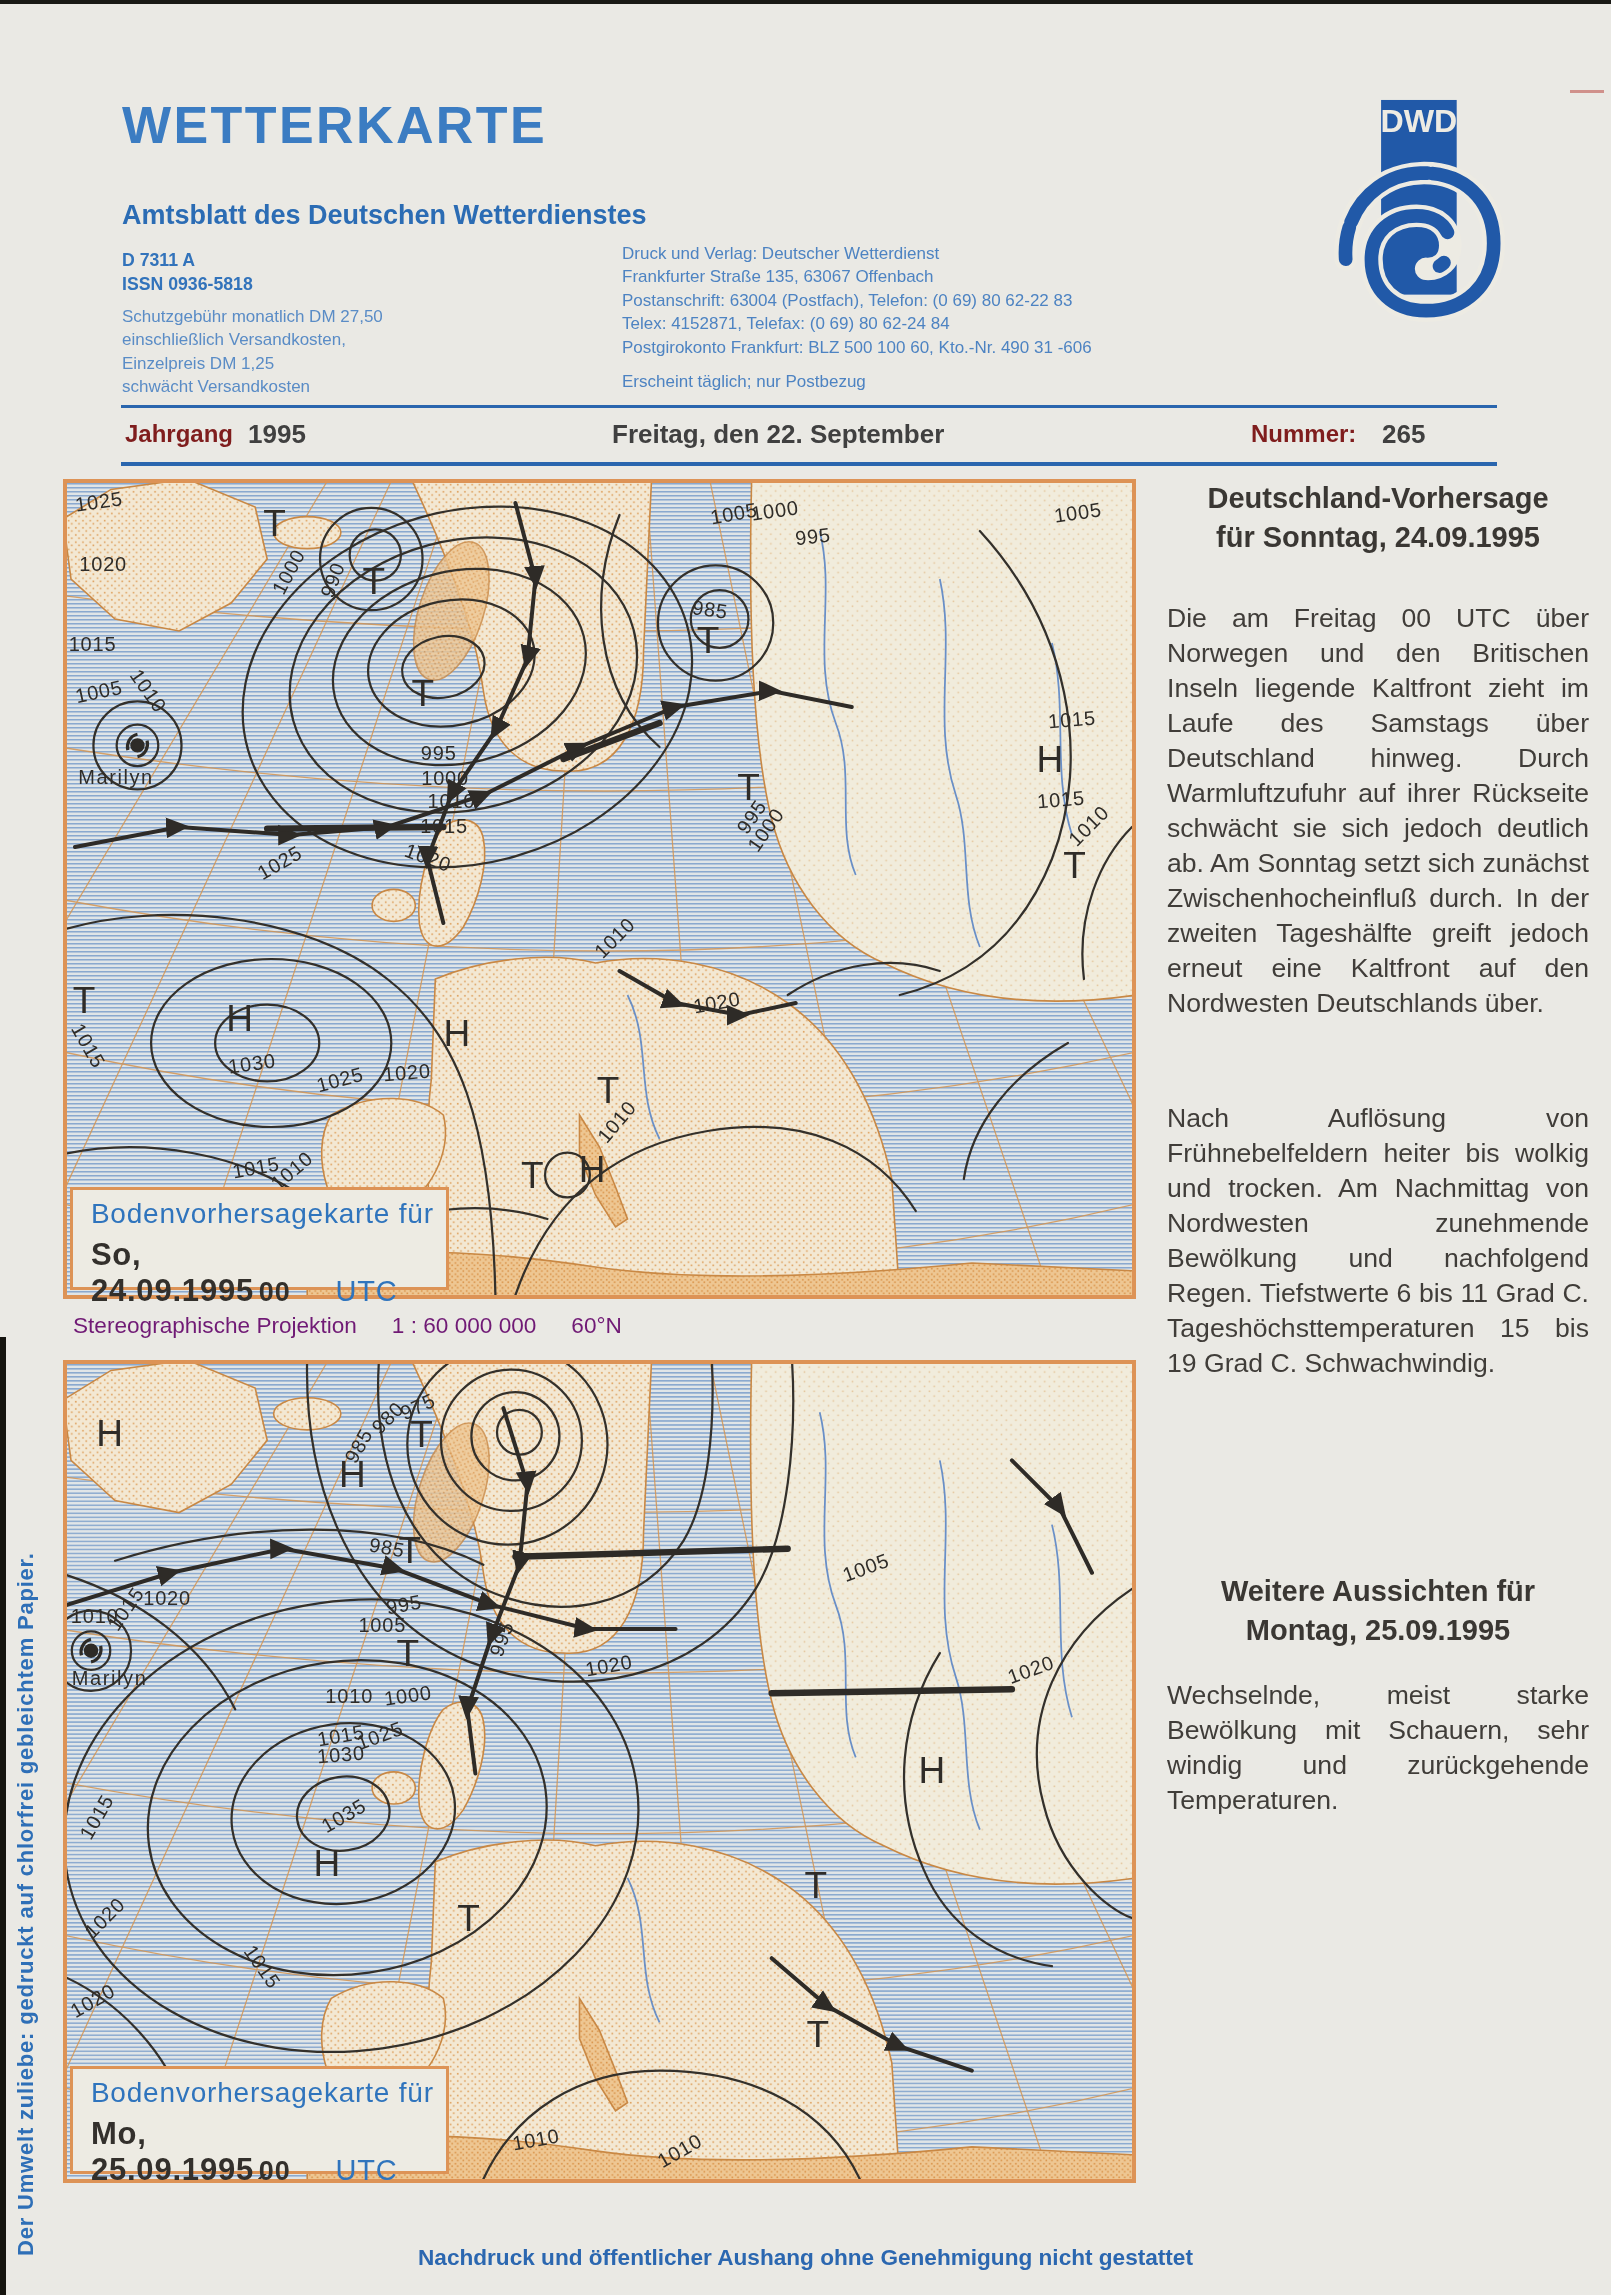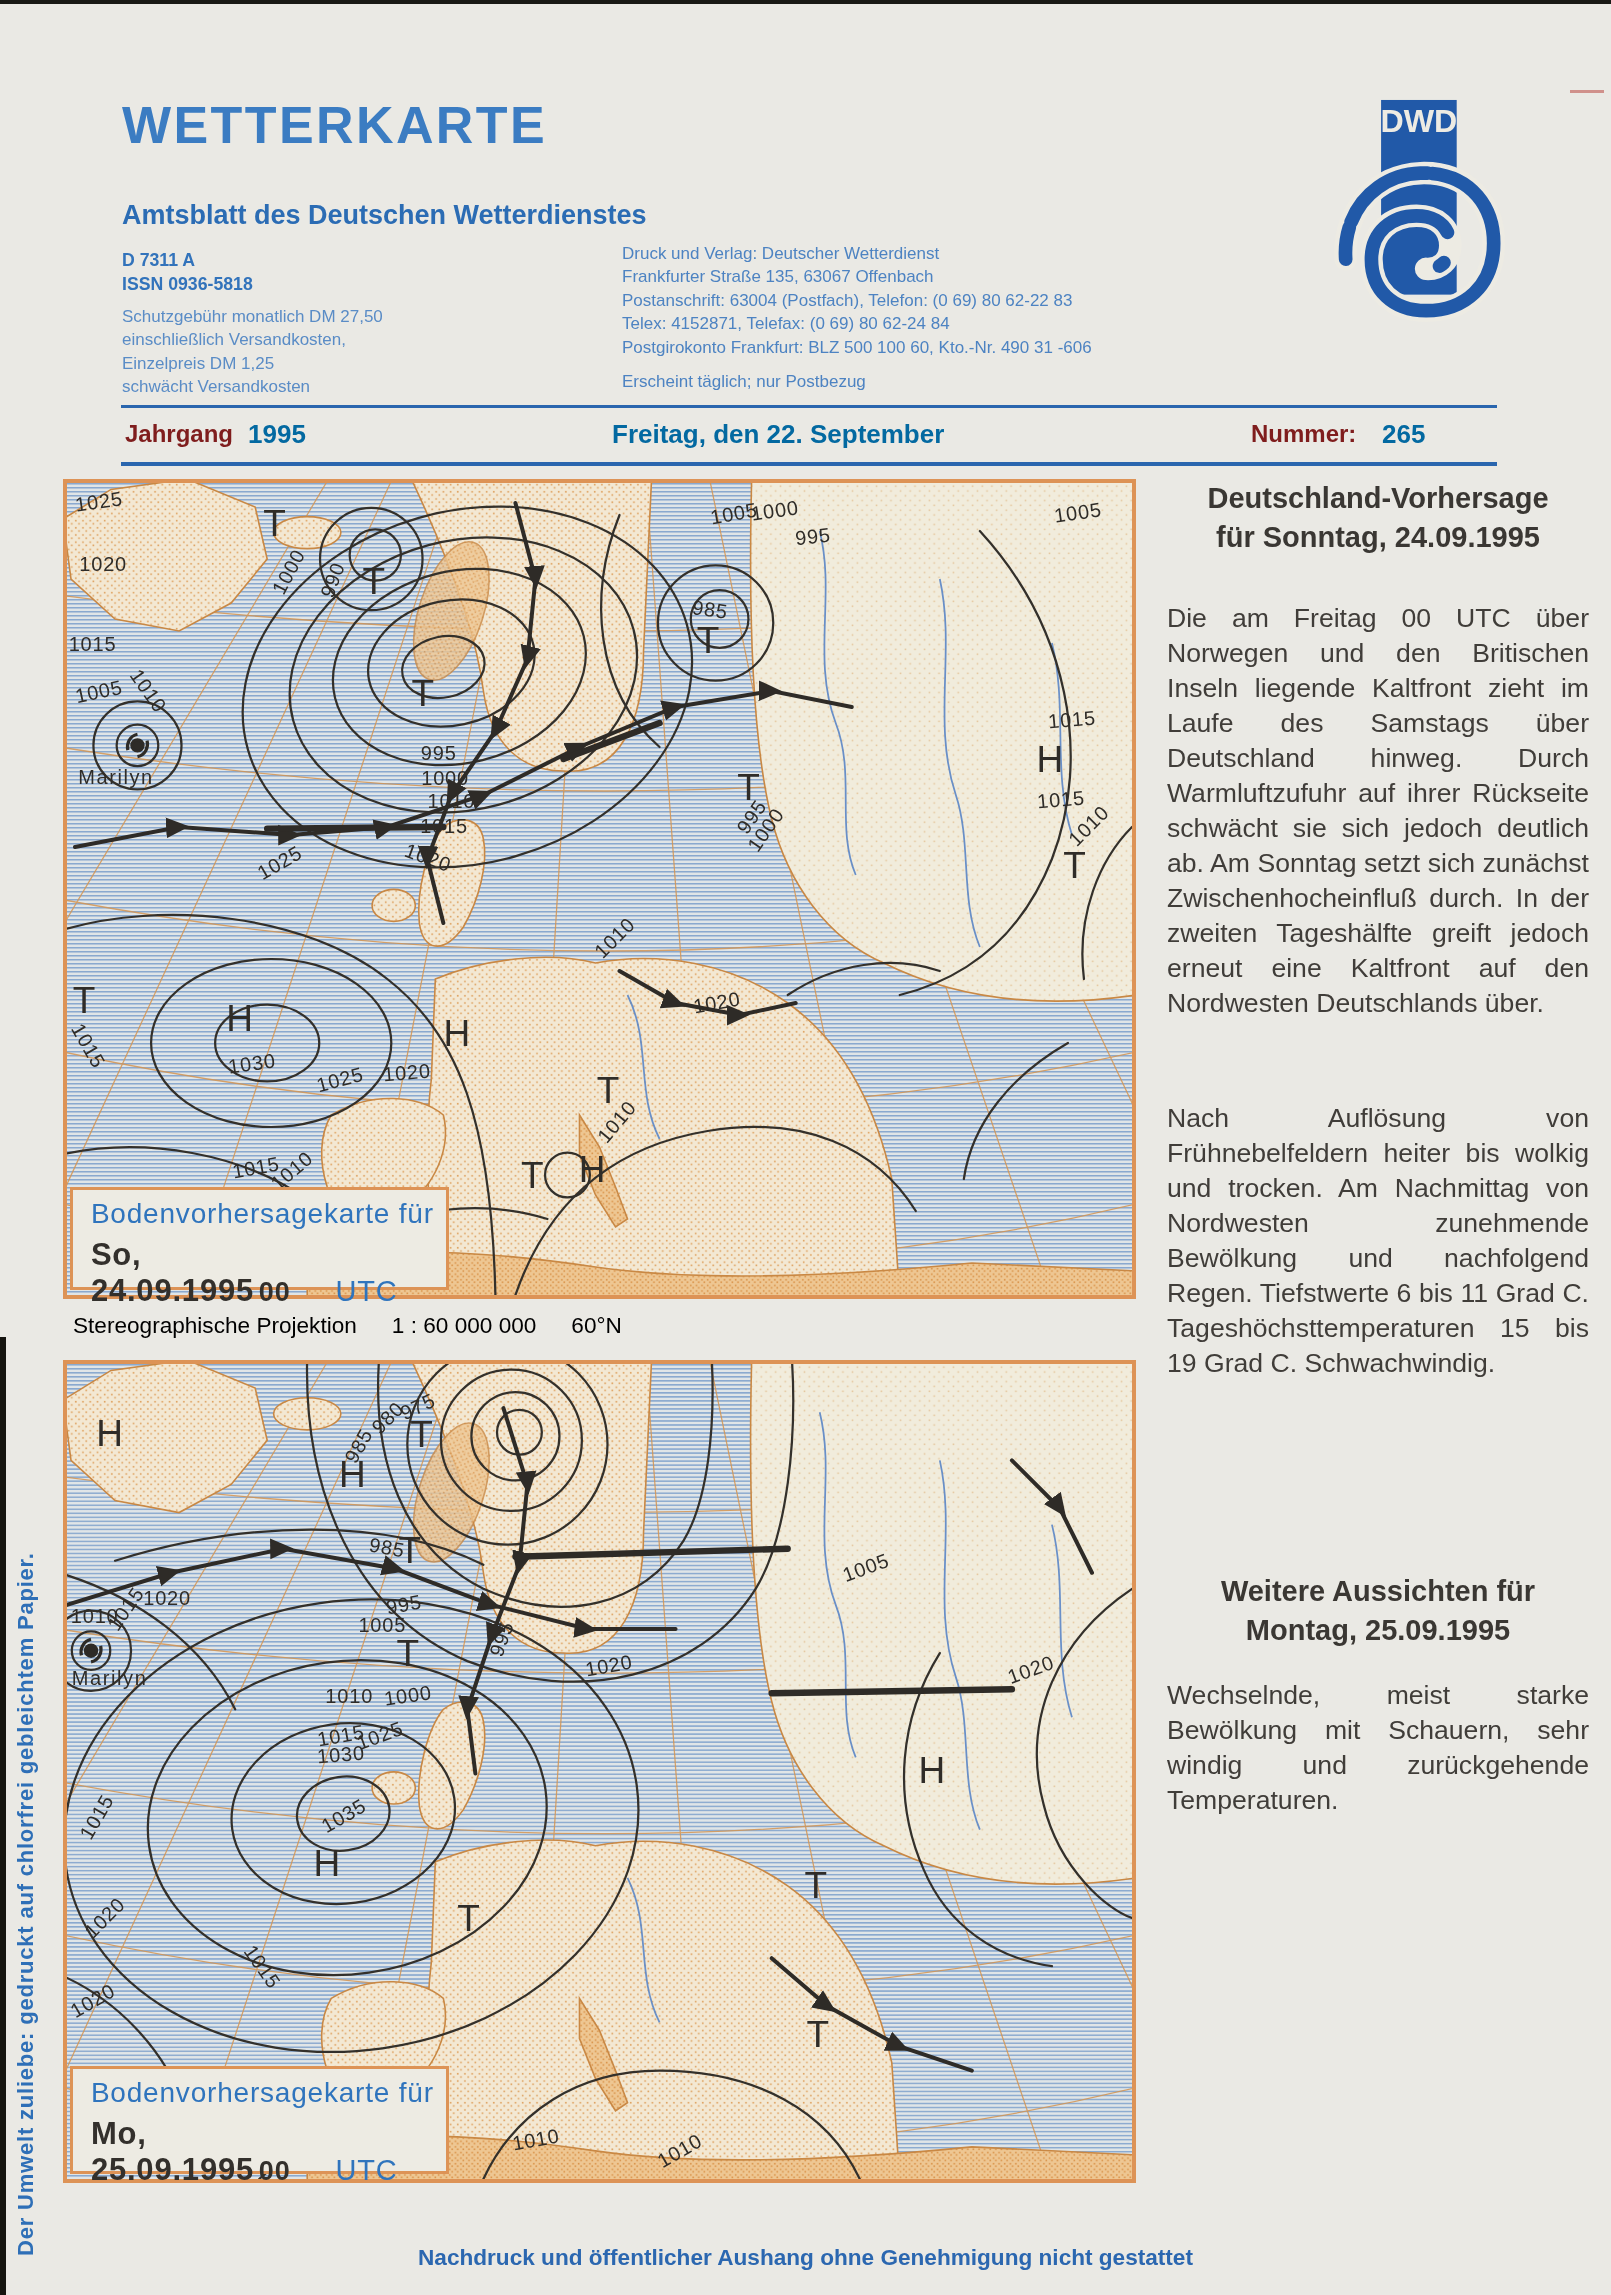--- a/index.html
+++ b/index.html
@@ -25,21 +25,21 @@
   .impressum .note { display:block; margin-top:11.3px; }
 
   
   .logo { left:1328px; top:90px; width:185px; height:254px; }
 
   
   .rule1 { left:121px; top:405px; width:1376px; height:3.2px; background:#2a66ae; }
   .rule2 { left:121px; top:462px; width:1376px; height:4px; background:#2a66ae; }
   .issue { left:121px; top:417px; width:1376px; height:37px; font-size:26px; }
   .issue .lab { color:#7f1d1d; font-weight:bold; font-size:24px; }
-  .issue .val { color:#0369a1; font-weight:600; }
+  .issue .val { color:#404040; font-weight:600; }
   .iss-jahr { position:absolute; left:4px; top:3.2px; }
   .iss-year { position:absolute; left:127px; top:1.6px; }
   .iss-date { position:absolute; left:491px; top:1.6px; }
   .iss-numlab { position:absolute; left:1130px; top:3.2px; }
   .iss-num { position:absolute; left:1261px; top:1.6px; }
 
   
   .fc-col { left:1167px; top:479px; width:422px; }
   .fc-title { position:absolute; left:0; width:100%; text-align:center; font-size:29px; font-weight:600; color:#3a3733; line-height:39px; }
   .fc-para { position:absolute; left:0; width:100%; font-size:26.6px; line-height:35px; text-align:justify; color:#403d39; }
@@ -58,21 +58,21 @@
   .capbox {
     position:absolute; left:3.2px; bottom:4.8px; width:379px; height:103px;
     background:#edebe3; border:3.2px solid #dd9356; box-sizing:border-box;
     padding:8px 0 0 17.7px;
   }
   .cap-l1 { font-size:28px; color:#2f74bd; letter-spacing:0.8px; }
   .cap-l2 { margin-top:6.4px; font-size:31px; font-weight:bold; color:#33302c; letter-spacing:0.8px; }
   .cap-l2 .t00 { font-weight:600; font-size:27px; margin-left:4.8px; }
   .cap-l2 .utc { color:#2f74bd; font-weight:normal; font-size:29px; margin-left:45px; }
 
-  .projnote { left:73px; top:1313px; font-size:22.6px; color:#000000; }
+  .projnote { left:73px; top:1313px; font-size:22.6px; color:#701a75; }
   .projnote span { margin-right:35px; }
 
   
   .footer { left:0; top:2245px; width:1611px; text-align:center; font-size:22.6px; font-weight:bold; color:#2b67b0; }
   .econote {
     left:13px; top:2256px; width:1450px;
     transform:rotate(-90deg); transform-origin:0 0;
     font-size:22px; font-weight:bold; color:#2e6fb7; letter-spacing:0.8px;
   }
 

